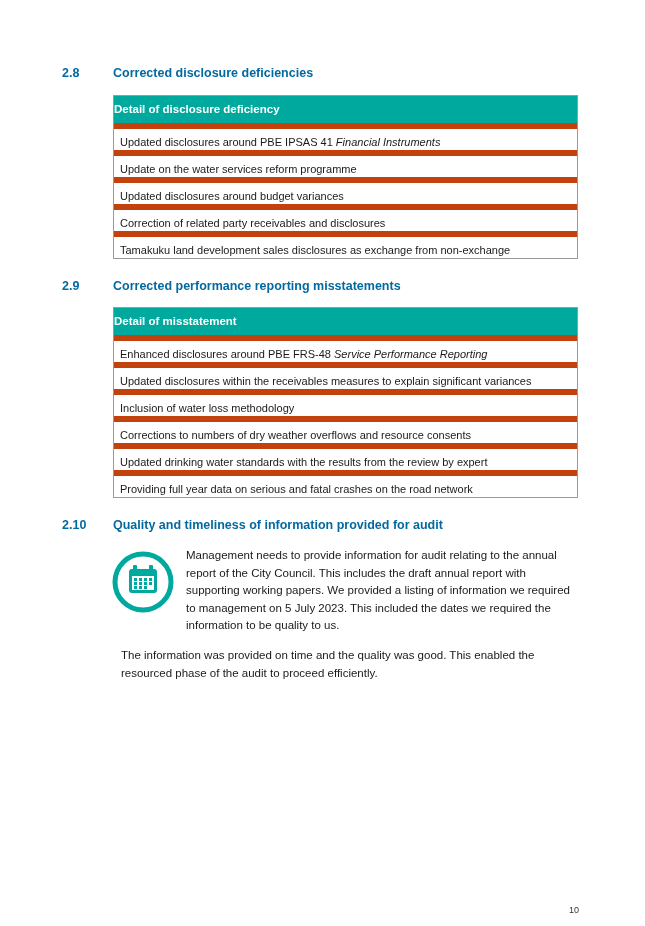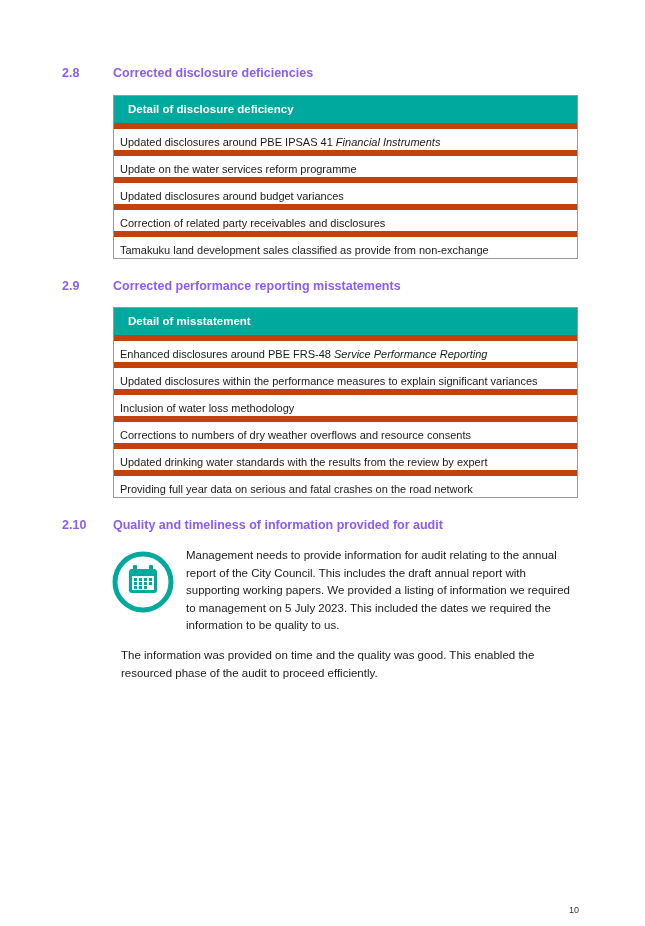--- a/index.html
+++ b/index.html
@@ -8,38 +8,38 @@
     position: relative;
     font-family: "Liberation Sans", sans-serif;
     color: #1a1a1a;
     font-size: 11.5px;
   }
   .section-heading {
     position: absolute;
     left: 62px;
     font-weight: bold;
     font-size: 12.5px;
-    color: #8b5cf6;
+    color: #0369a1;
     display: flex;
   }
   .section-heading .num { width: 51px; display: inline-block; }
   .tbl {
     position: absolute;
     left: 113px;
     width: 465px;
     border: 1px solid #9a9a9a;
     border-collapse: collapse;
   }
   .tbl .hdr {
     background: #00a99d;
     color: #ffffff;
     font-weight: bold;
     height: 27px;
     line-height: 27px;
-    padding-left: 14px;
+    padding-left: 0;
     font-size: 11.5px;
   }
   .tbl .row {
     height: 27px;
     line-height: 26px;
     padding-left: 6px;
     border-top: 6px solid #c2410c;
     font-size: 11px;
     color: #1a1a1a;
     white-space: nowrap;
@@ -73,32 +73,32 @@
   <span class="num">2.8</span>
   <span>Corrected disclosure deficiencies</span>
 </div>
 
 <div class="tbl" style="top:95px;">
   <div class="hdr">Detail of disclosure deficiency</div>
   <div class="row"><span>Updated disclosures around PBE IPSAS 41 </span><i>Financial Instruments</i></div>
   <div class="row"><span>Update on the water services reform programme</span></div>
   <div class="row"><span>Updated disclosures around budget variances</span></div>
   <div class="row"><span>Correction of related party receivables and disclosures</span></div>
-  <div class="row"><span>Tamakuku land development sales classified as provide from non-exchange</span></div>
+  <div class="row"><span>Tamakuku land development sales disclosures as exchange from non-exchange</span></div>
 </div>
 
 <div class="section-heading" style="top:279px;justify-content:center;">
   <span class="num">2.9</span>
   <span>Corrected performance reporting misstatements</span>
 </div>
 
 <div class="tbl" style="top:307px;">
   <div class="hdr">Detail of misstatement</div>
   <div class="row"><span>Enhanced disclosures around PBE FRS-48 </span><i>Service Performance Reporting</i></div>
-  <div class="row"><span>Updated disclosures within the performance measures to explain significant variances</span></div>
+  <div class="row"><span>Updated disclosures within the receivables measures to explain significant variances</span></div>
   <div class="row"><span>Inclusion of water loss methodology</span></div>
   <div class="row"><span>Corrections to numbers of dry weather overflows and resource consents</span></div>
   <div class="row"><span>Updated drinking water standards with the results from the review by expert</span></div>
   <div class="row"><span>Providing full year data on serious and fatal crashes on the road network</span></div>
 </div>
 
 <div class="section-heading" style="top:518px;">
   <span class="num">2.10</span>
   <span>Quality and timeliness of information provided for audit</span>
 </div>

